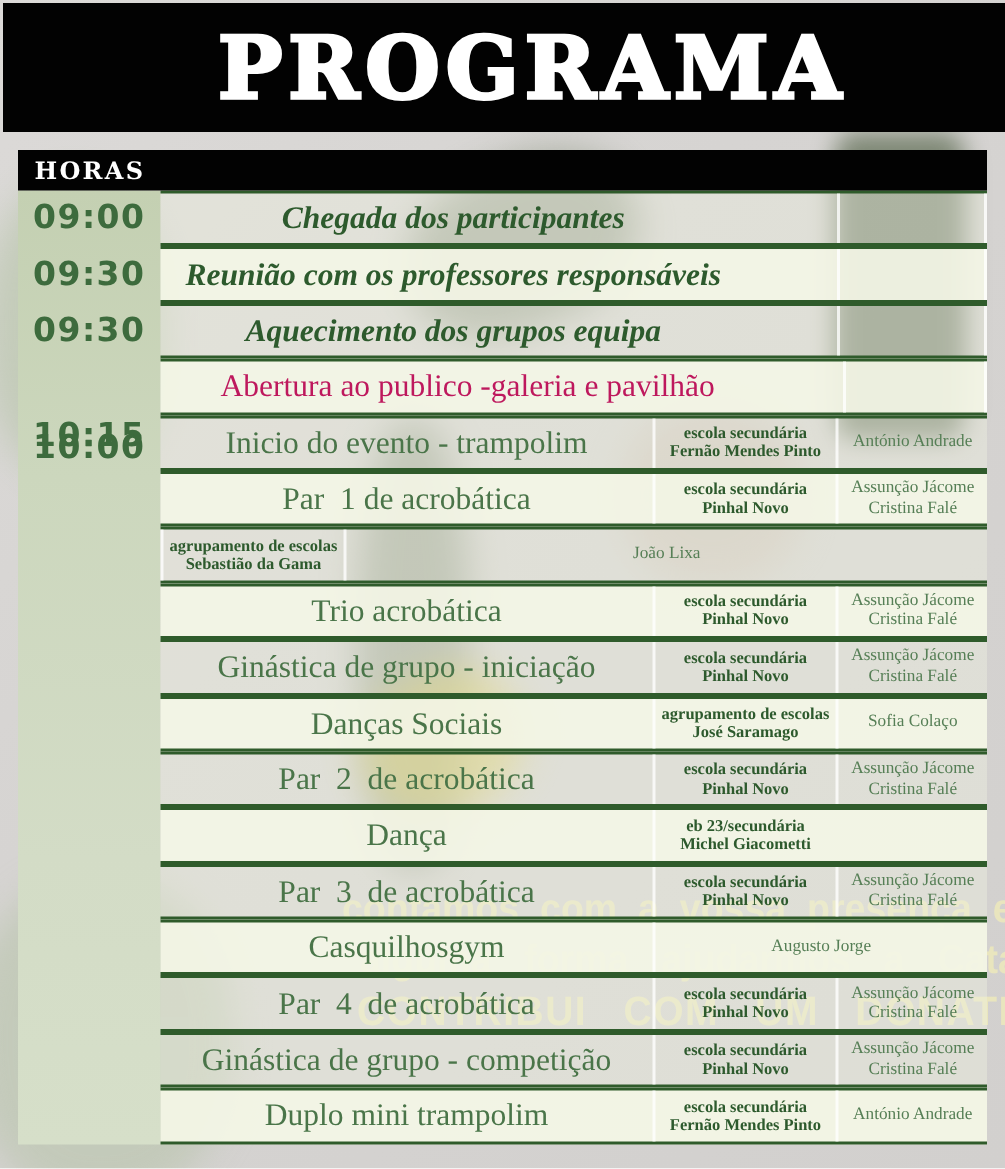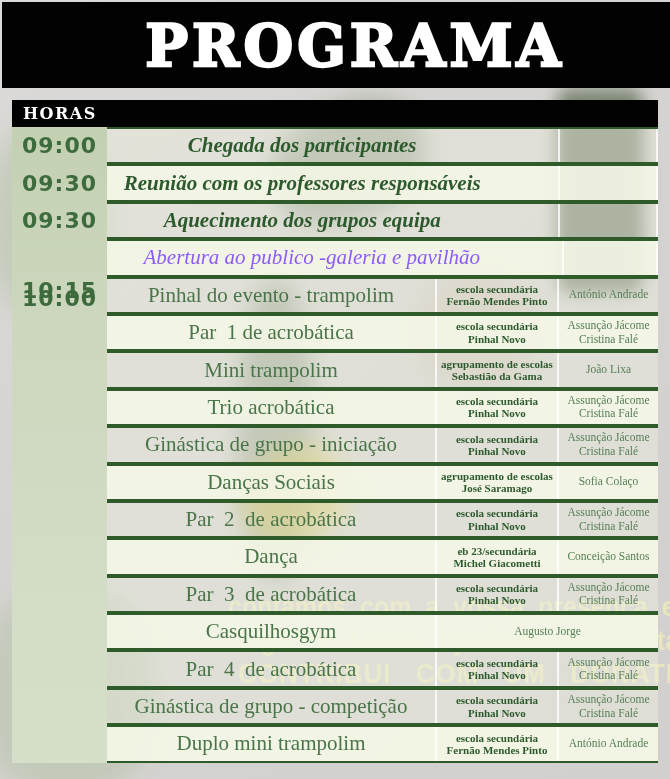--- a/index.html
+++ b/index.html
@@ -58,21 +58,21 @@
     border-bottom:2px solid var(--accent,#2f5b2b);
   }
   .row.light{background:rgba(243,245,229,0.94);}
   .row.dim{background:rgba(238,240,224,0.42);}
   .cell{display:flex;align-items:center;justify-content:center;box-sizing:border-box;}
   .cell-event{width:328px;white-space:pre;}
   .cell-event.fullrow{width:551px;padding-right:61px;}
   .cell-school{width:122px;border-left:2px solid rgba(255,255,255,0.78);flex-direction:column;line-height:1.12;align-items:center;}
   .cell-person{flex:1;border-left:2px solid rgba(255,255,255,0.78);flex-direction:column;line-height:1.18;}
   .ev-bold-italic{font-weight:bold;font-style:italic;color:#2d5a2d;font-size:21px;}
-  .ev-italic{font-style:italic;color:#8b5cf6;font-size:21px;margin-left:16px;}
+  .ev-italic{color:#be185d;font-size:21px;margin-left:16px;}
   .ev-plain{color:#4a7549;font-size:21px;}
   .school-line{font-weight:bold;color:#2d5a2d;font-size:11px;text-align:center;}
   .person-line{color:#567f56;font-size:11.5px;text-align:right;}
 </style>
 </head>
 <body>
 
 <div class="page">
 
   <div class="bg-layer">
@@ -119,42 +119,41 @@
         <div class="cell cell-event ev-bold-italic fullrow">Aquecimento dos grupos equipa</div>
         <div class="cell cell-school"></div>
         <div class="cell cell-person"></div>
       </div>
       <div class="row light">
         <div class="cell cell-event ev-italic fullrow">Abertura ao publico -galeria e pavilhão</div>
         <div class="cell cell-school"></div>
         <div class="cell cell-person"></div>
       </div>
       <div class="row dim">
-        <div class="cell cell-event ev-plain">Pinhal do evento - trampolim</div>
+        <div class="cell cell-event ev-plain">Inicio do evento - trampolim</div>
         <div class="cell cell-school">
           <div class="school-line">escola secundária</div>
           <div class="school-line">Fernão Mendes Pinto</div>
         </div>
         <div class="cell cell-person">
           <div class="person-line">António Andrade</div>
         </div>
       </div>
       <div class="row light">
         <div class="cell cell-event ev-plain">Par  1 de acrobática</div>
         <div class="cell cell-school">
           <div class="school-line">escola secundária</div>
           <div class="school-line">Pinhal Novo</div>
         </div>
         <div class="cell cell-person">
           <div class="person-line">Assunção Jácome</div>
           <div class="person-line">Cristina Falé</div>
         </div>
       </div>
       <div class="row dim">
-        <div class="cell cell-event ev-plain">Mini trampolim</div>
         <div class="cell cell-school">
           <div class="school-line">agrupamento de escolas</div>
           <div class="school-line">Sebastião da Gama</div>
         </div>
         <div class="cell cell-person">
           <div class="person-line">João Lixa</div>
         </div>
       </div>
       <div class="row light">
         <div class="cell cell-event ev-plain">Trio acrobática</div>
@@ -198,23 +197,20 @@
           <div class="person-line">Assunção Jácome</div>
           <div class="person-line">Cristina Falé</div>
         </div>
       </div>
       <div class="row light">
         <div class="cell cell-event ev-plain">Dança</div>
         <div class="cell cell-school">
           <div class="school-line">eb 23/secundária</div>
           <div class="school-line">Michel Giacometti</div>
         </div>
-        <div class="cell cell-person">
-          <div class="person-line">Conceição Santos</div>
-        </div>
       </div>
       <div class="row dim">
         <div class="cell cell-event ev-plain">Par  3  de acrobática</div>
         <div class="cell cell-school">
           <div class="school-line">escola secundária</div>
           <div class="school-line">Pinhal Novo</div>
         </div>
         <div class="cell cell-person">
           <div class="person-line">Assunção Jácome</div>
           <div class="person-line">Cristina Falé</div>

